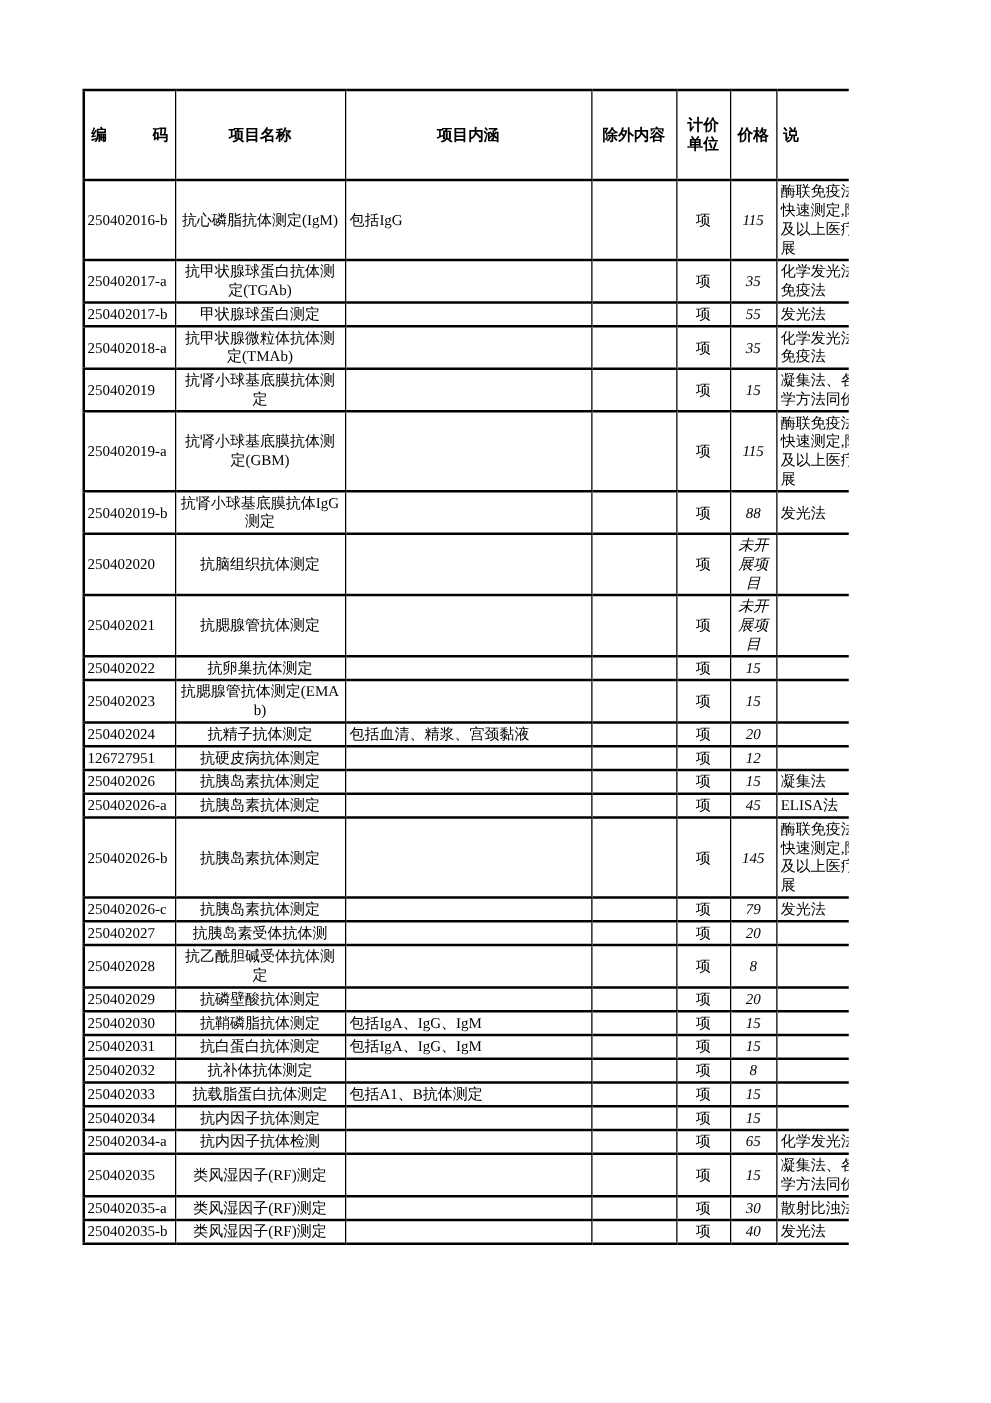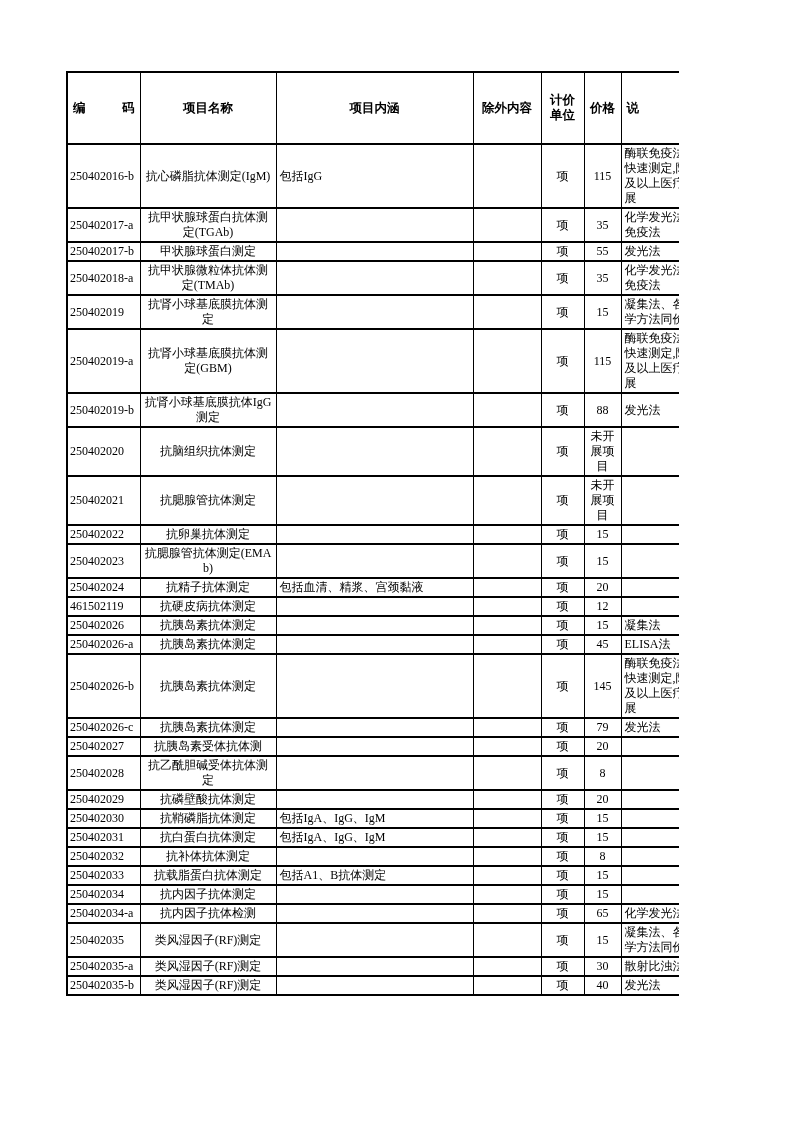--- a/index.html
+++ b/index.html
@@ -44,21 +44,21 @@
   col.c-exclusion { width: 68px; }
   col.c-unit      { width: 43px; }
   col.c-price     { width: 37px; }
   col.c-note      { width: 106px; }
   
   td.col-code      { text-align: left; padding-left: 2px; padding-right: 1px; }
   td.col-name      { text-align: center; }
   td.col-content   { text-align: left; }
   td.col-exclusion { text-align: left; }
   td.col-unit      { text-align: center; }
-  td.col-price     { text-align: center; }
+  td.col-price     { text-align: center; font-style: italic; }
   td.col-note      { text-align: left; }
   
   th.h-spread { text-align: justify; text-align-last: justify; padding-left: 5px; padding-right: 5px; }
   .unit-inner { display: block; width: 2em; margin: 18px auto; text-align: left; }
   tr.row-min td { height: 18px; }
 </style>
 </head>
 <body>
 
 <div class="sheet">
@@ -188,21 +188,21 @@
         <tr class="row-min">
           <td class="col-code">250402024</td>
           <td class="col-name">抗精子抗体测定</td>
           <td class="col-content">包括血清、精浆、宫颈黏液</td>
           <td class="col-exclusion"></td>
           <td class="col-unit">项</td>
           <td class="col-price">20</td>
           <td class="col-note"></td>
         </tr>
         <tr class="row-min">
-          <td class="col-code">461502119</td>
+          <td class="col-code">126727951</td>
           <td class="col-name">抗硬皮病抗体测定</td>
           <td class="col-content"></td>
           <td class="col-exclusion"></td>
           <td class="col-unit">项</td>
           <td class="col-price">12</td>
           <td class="col-note"></td>
         </tr>
         <tr class="row-min">
           <td class="col-code">250402026</td>
           <td class="col-name">抗胰岛素抗体测定</td>

